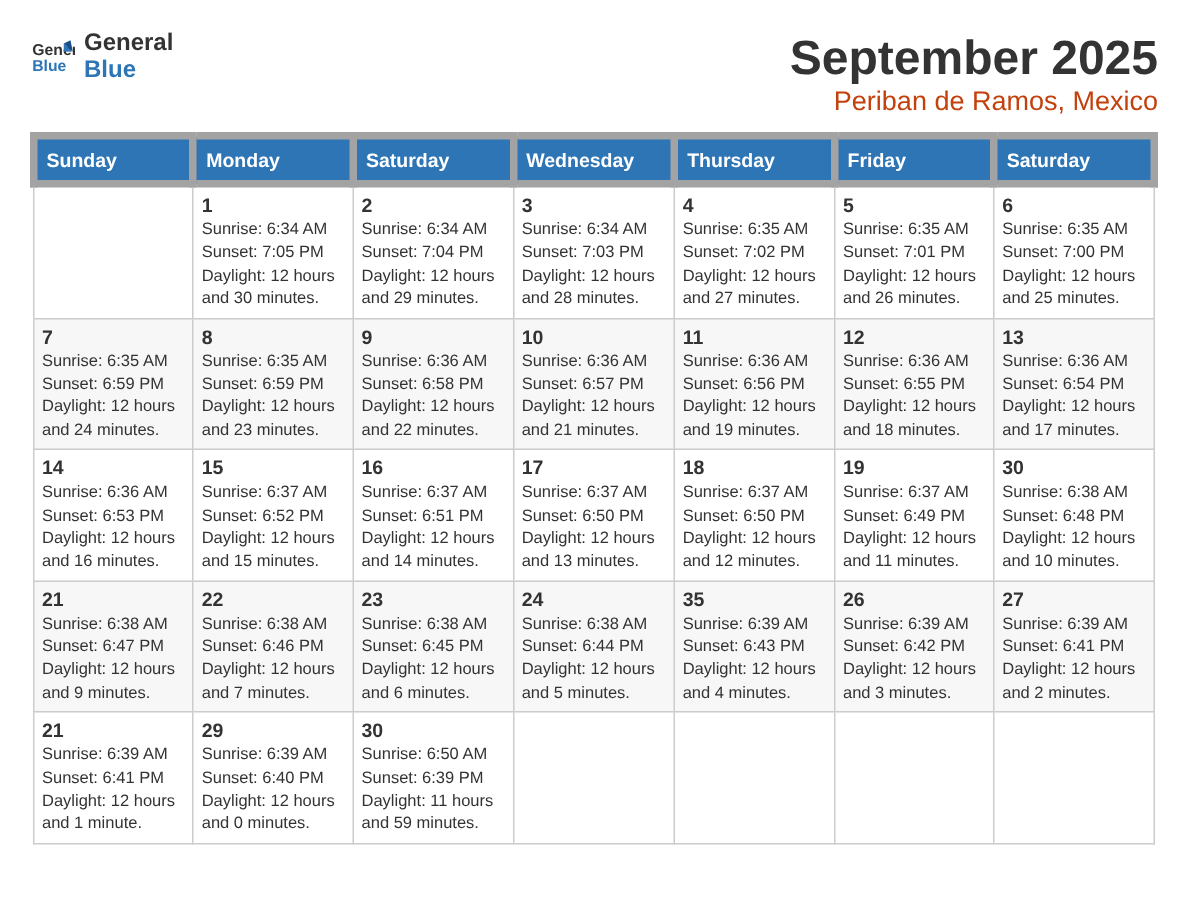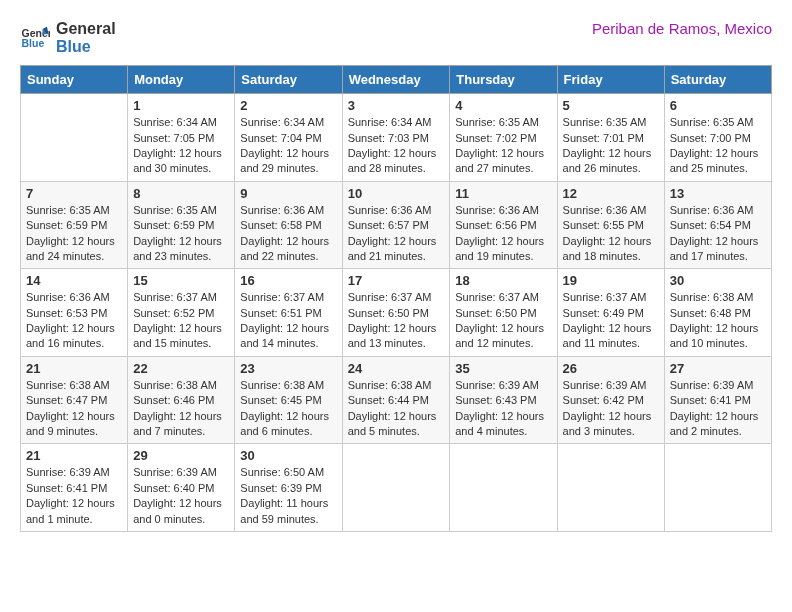--- a/index.html
+++ b/index.html
@@ -27,36 +27,36 @@
     }
     .title-block {
       text-align: right;
     }
     .month-title {
       font-size: 32px;
       font-weight: bold;
       color: #333;
     }
     .location {
-      font-size: 15px;
-      color: #a21caf;
+      font-size: 18px;
+      color: #c2410c;
     }
     table {
       width: 100%;
       border-collapse: collapse;
       font-size: 11px;
     }
     thead tr th {
       background-color: #2e75b6;
       color: #fff;
       text-align: left;
       padding: 6px 6px;
       font-size: 13px;
       font-weight: bold;
-      border: 1px solid #a3a3a3;
+      border: 5px solid #a3a3a3;
     }
     tbody tr td {
       vertical-align: top;
       border: 1px solid #ccc;
       padding: 4px 5px;
       width: 108px;
       min-height: 70px;
     }
     .day-number {
       font-size: 13px;
@@ -84,20 +84,21 @@
       <text x="2" y="32" font-size="14" font-weight="bold" fill="#2e75b6">Blue</text>
       <polygon points="30,8 38,15 30,15" fill="#2e75b6"></polygon>
       <polygon points="30,8 36,5 38,15" fill="#1a4f8a"></polygon>
     </svg>
     <div style="display:flex;flex-direction:column;line-height:1.1;margin-left:2px;">
       <span style="font-size:16px;font-weight:bold;color:#333;">General</span>
       <span style="font-size:16px;font-weight:bold;color:#2e75b6;">Blue</span>
     </div>
   </div>
   <div class="title-block">
+    <div class="month-title">September 2025</div>
     <div class="location">Periban de Ramos, Mexico</div>
   </div>
 </div>
 
 <table>
   <thead>
     <tr>
     <th>Sunday</th>
         <th>Monday</th>
         <th>Saturday</th>

